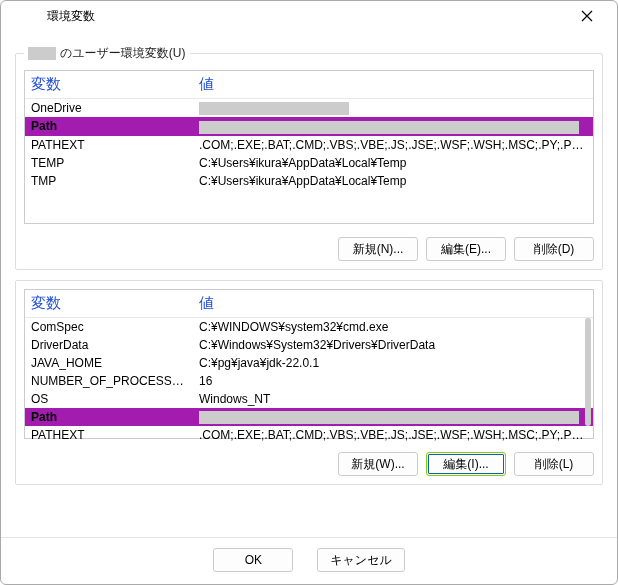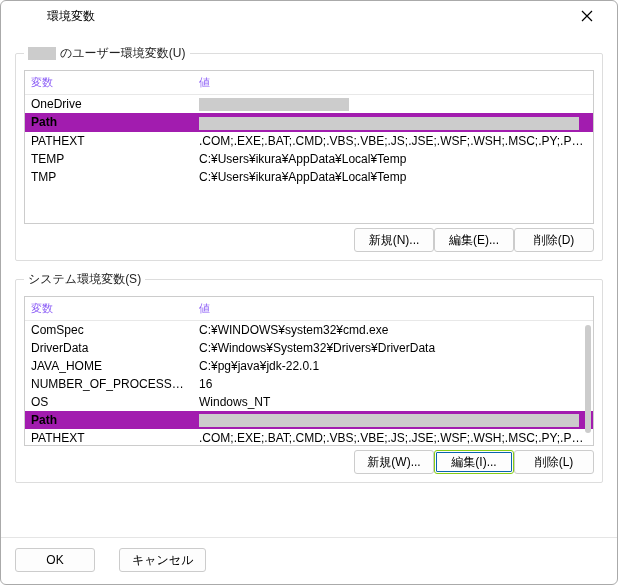--- a/index.html
+++ b/index.html
@@ -86,46 +86,46 @@
     border-radius: 3px;
   }
   table {
     width: 100%;
     border-collapse: collapse;
     table-layout: fixed;
   }
   th {
     text-align: left;
     font-weight: normal;
-    font-size: 11px;
+    font-size: 15px;
     padding: 4px 6px;
     border-bottom: 1px solid #e8e8e8;
-    color: #8b5cf6;
+    color: #1d4ed8;
     background: #fff;
   }
   td {
     padding: 2px 6px;
     font-size: 12px;
     white-space: nowrap;
     overflow: hidden;
     text-overflow: ellipsis;
   }
   col.c-name { width: 168px; }
   tr.selected { background: #a21caf; font-weight: bold; }
   .redact-val {
     display: inline-block;
     height: 13px;
     background: #ccc;
     vertical-align: middle;
   }
   .btnrow {
     display: flex;
     justify-content: flex-end;
-    gap: 0;
-    margin-top: 4px;
+    gap: 8px;
+    margin-top: 13px;
   }
   button.win {
     min-width: 80px;
     height: 24px;
     padding: 0 12px;
     background: #fdfdfd;
     border: 1px solid #ccc;
     border-radius: 3px;
     font-family: inherit;
     font-size: 12px;
@@ -134,21 +134,21 @@
   }
   button.win.focus {
     border: 1px solid #84cc16;
     outline: 1px solid #0a64ad;
     outline-offset: -3px;
   }
   .footer {
     border-top: 1px solid #e5e5e5;
     padding: 10px 14px 12px 14px;
     display: flex;
-    justify-content: flex-start;
+    justify-content: center;
     gap: 24px;
   }
 </style>
 </head>
 <body>
 
 <div class="window">
   <div class="titlebar">
     <div class="title">環境変数</div>
     <div class="close-icon">
@@ -202,21 +202,20 @@
         </table>
       </div>
       <div class="btnrow">
         <button class="win">新規(N)...</button>
         <button class="win">編集(E)...</button>
         <button class="win">削除(D)</button>
       </div>
     </fieldset>
 
     <fieldset class="group">
-      <legend>システム環境変数(S)</legend>
       <div class="table-wrap h2">
         <table>
           <colgroup>
               <col class="c-name">
               <col>
             </colgroup>
           <thead>
             <tr>
               <th>変数</th>
               <th>値</th>

